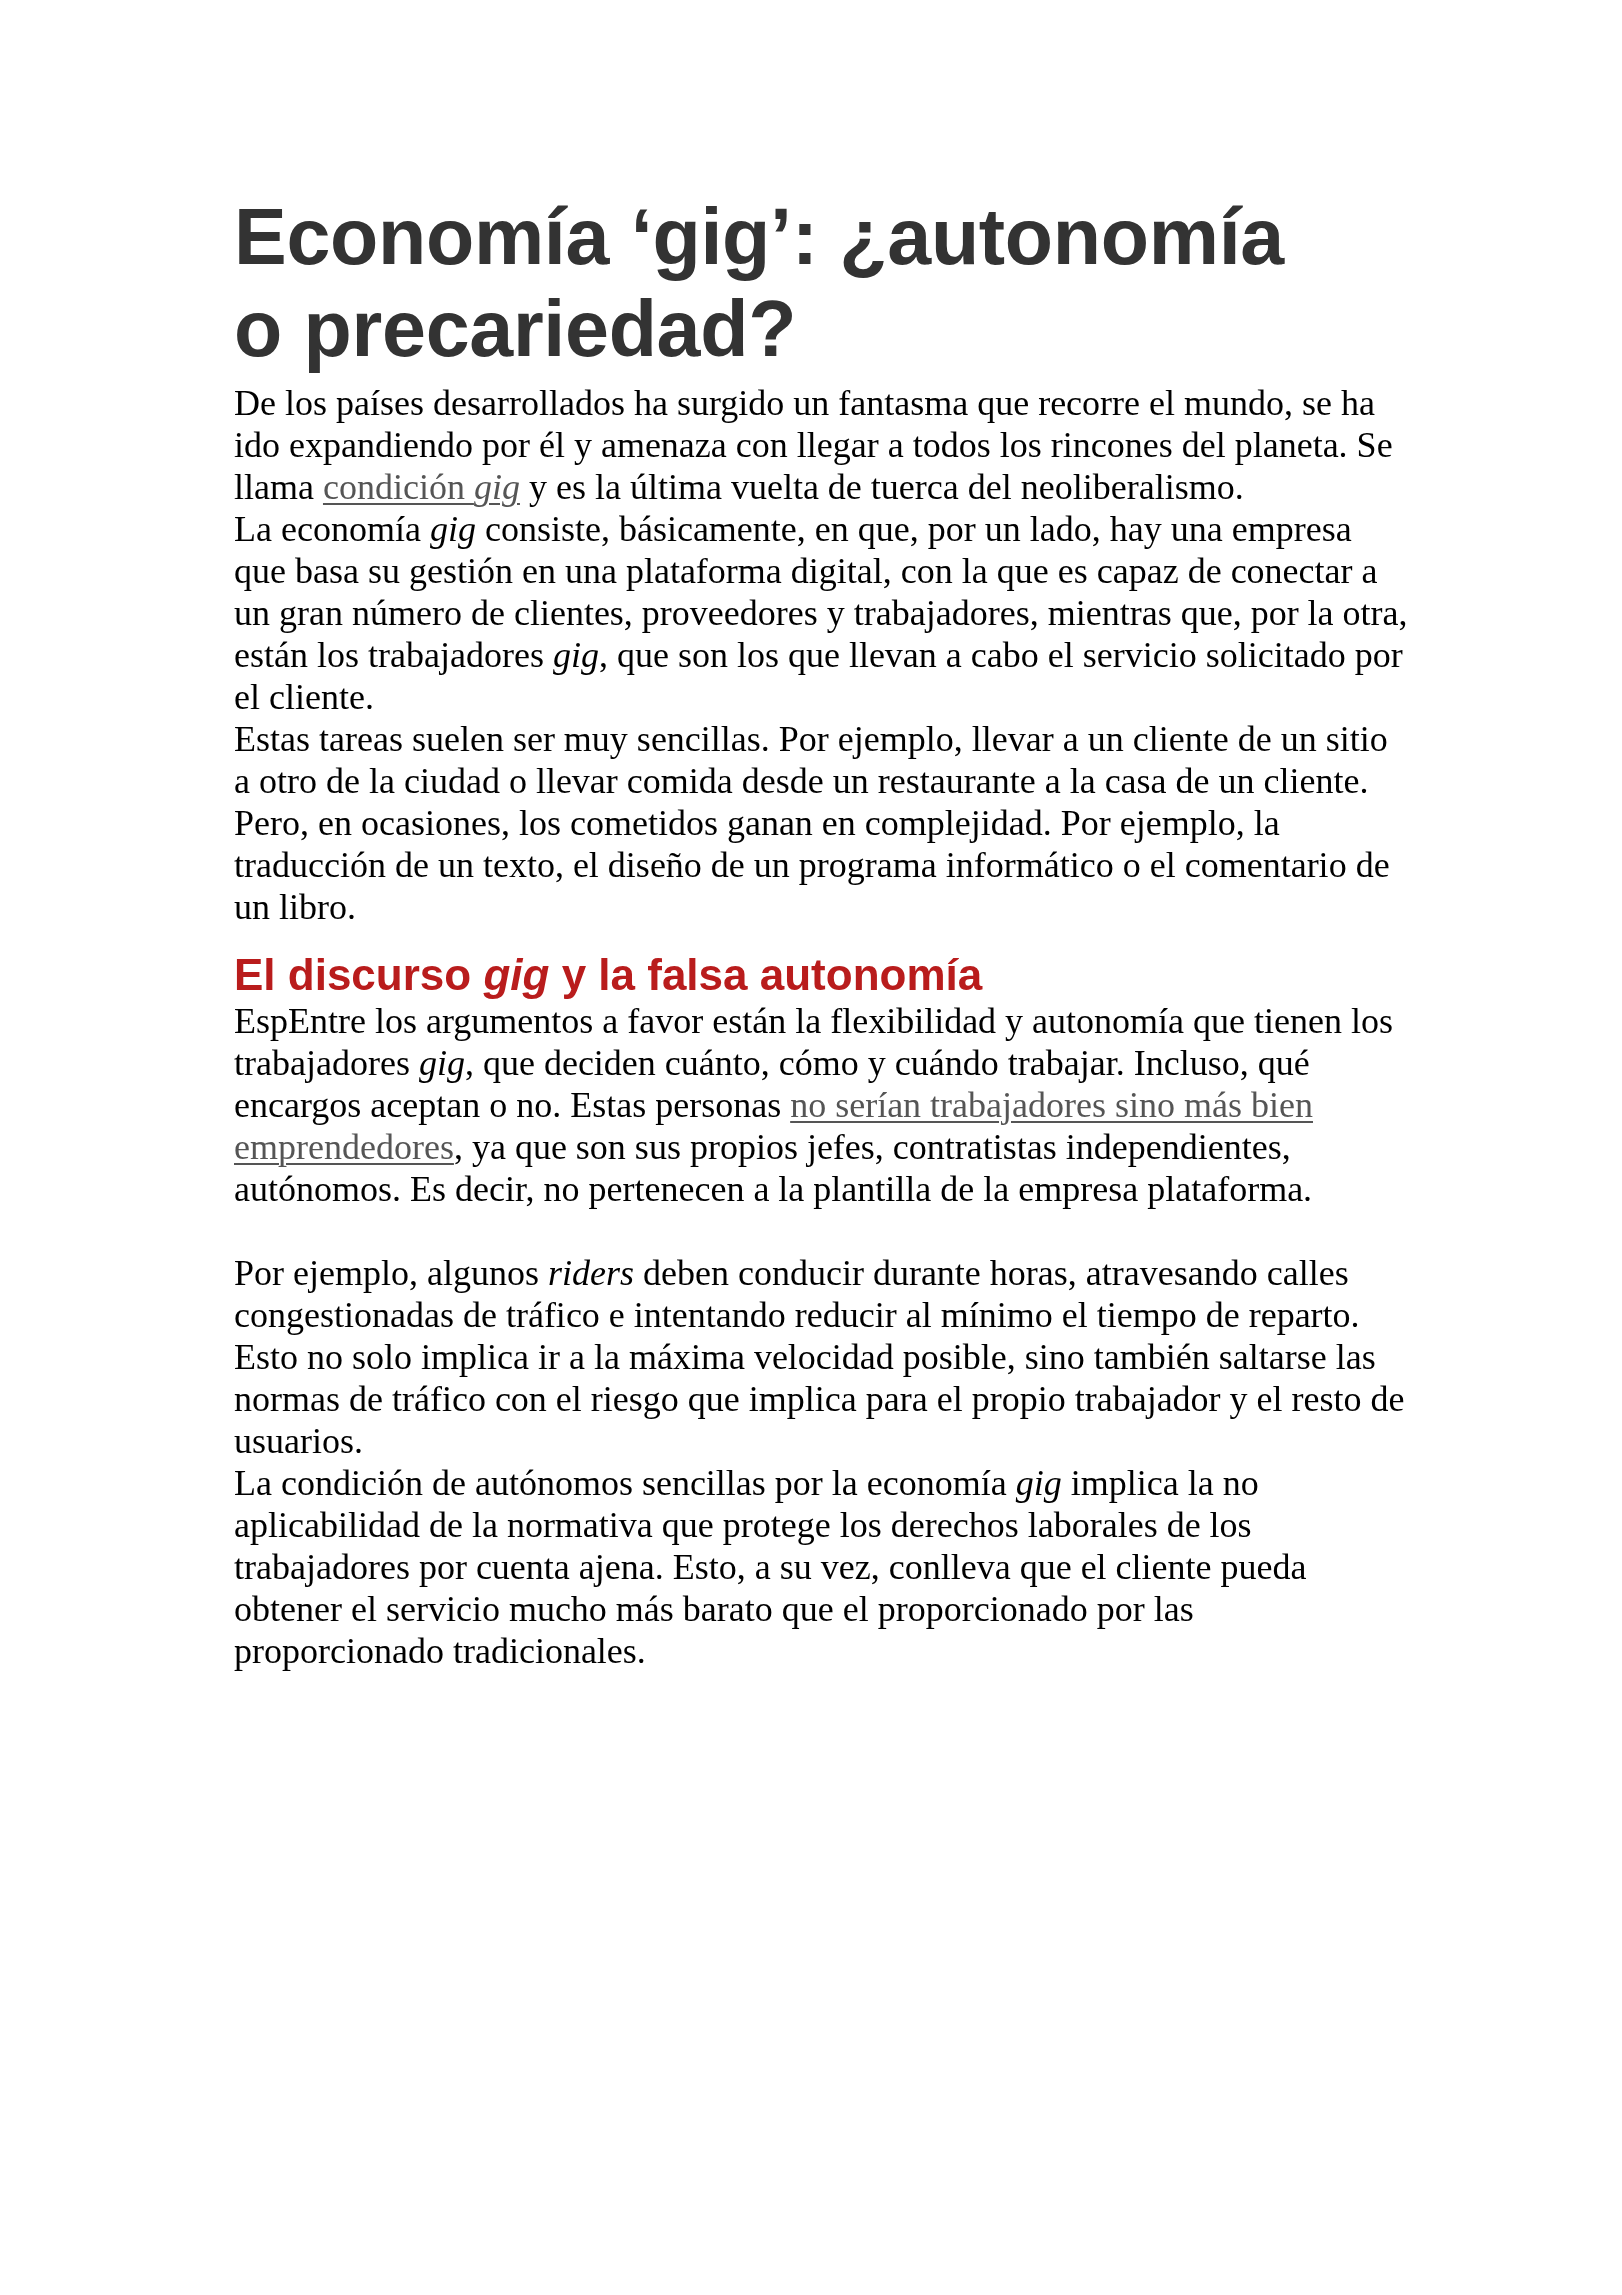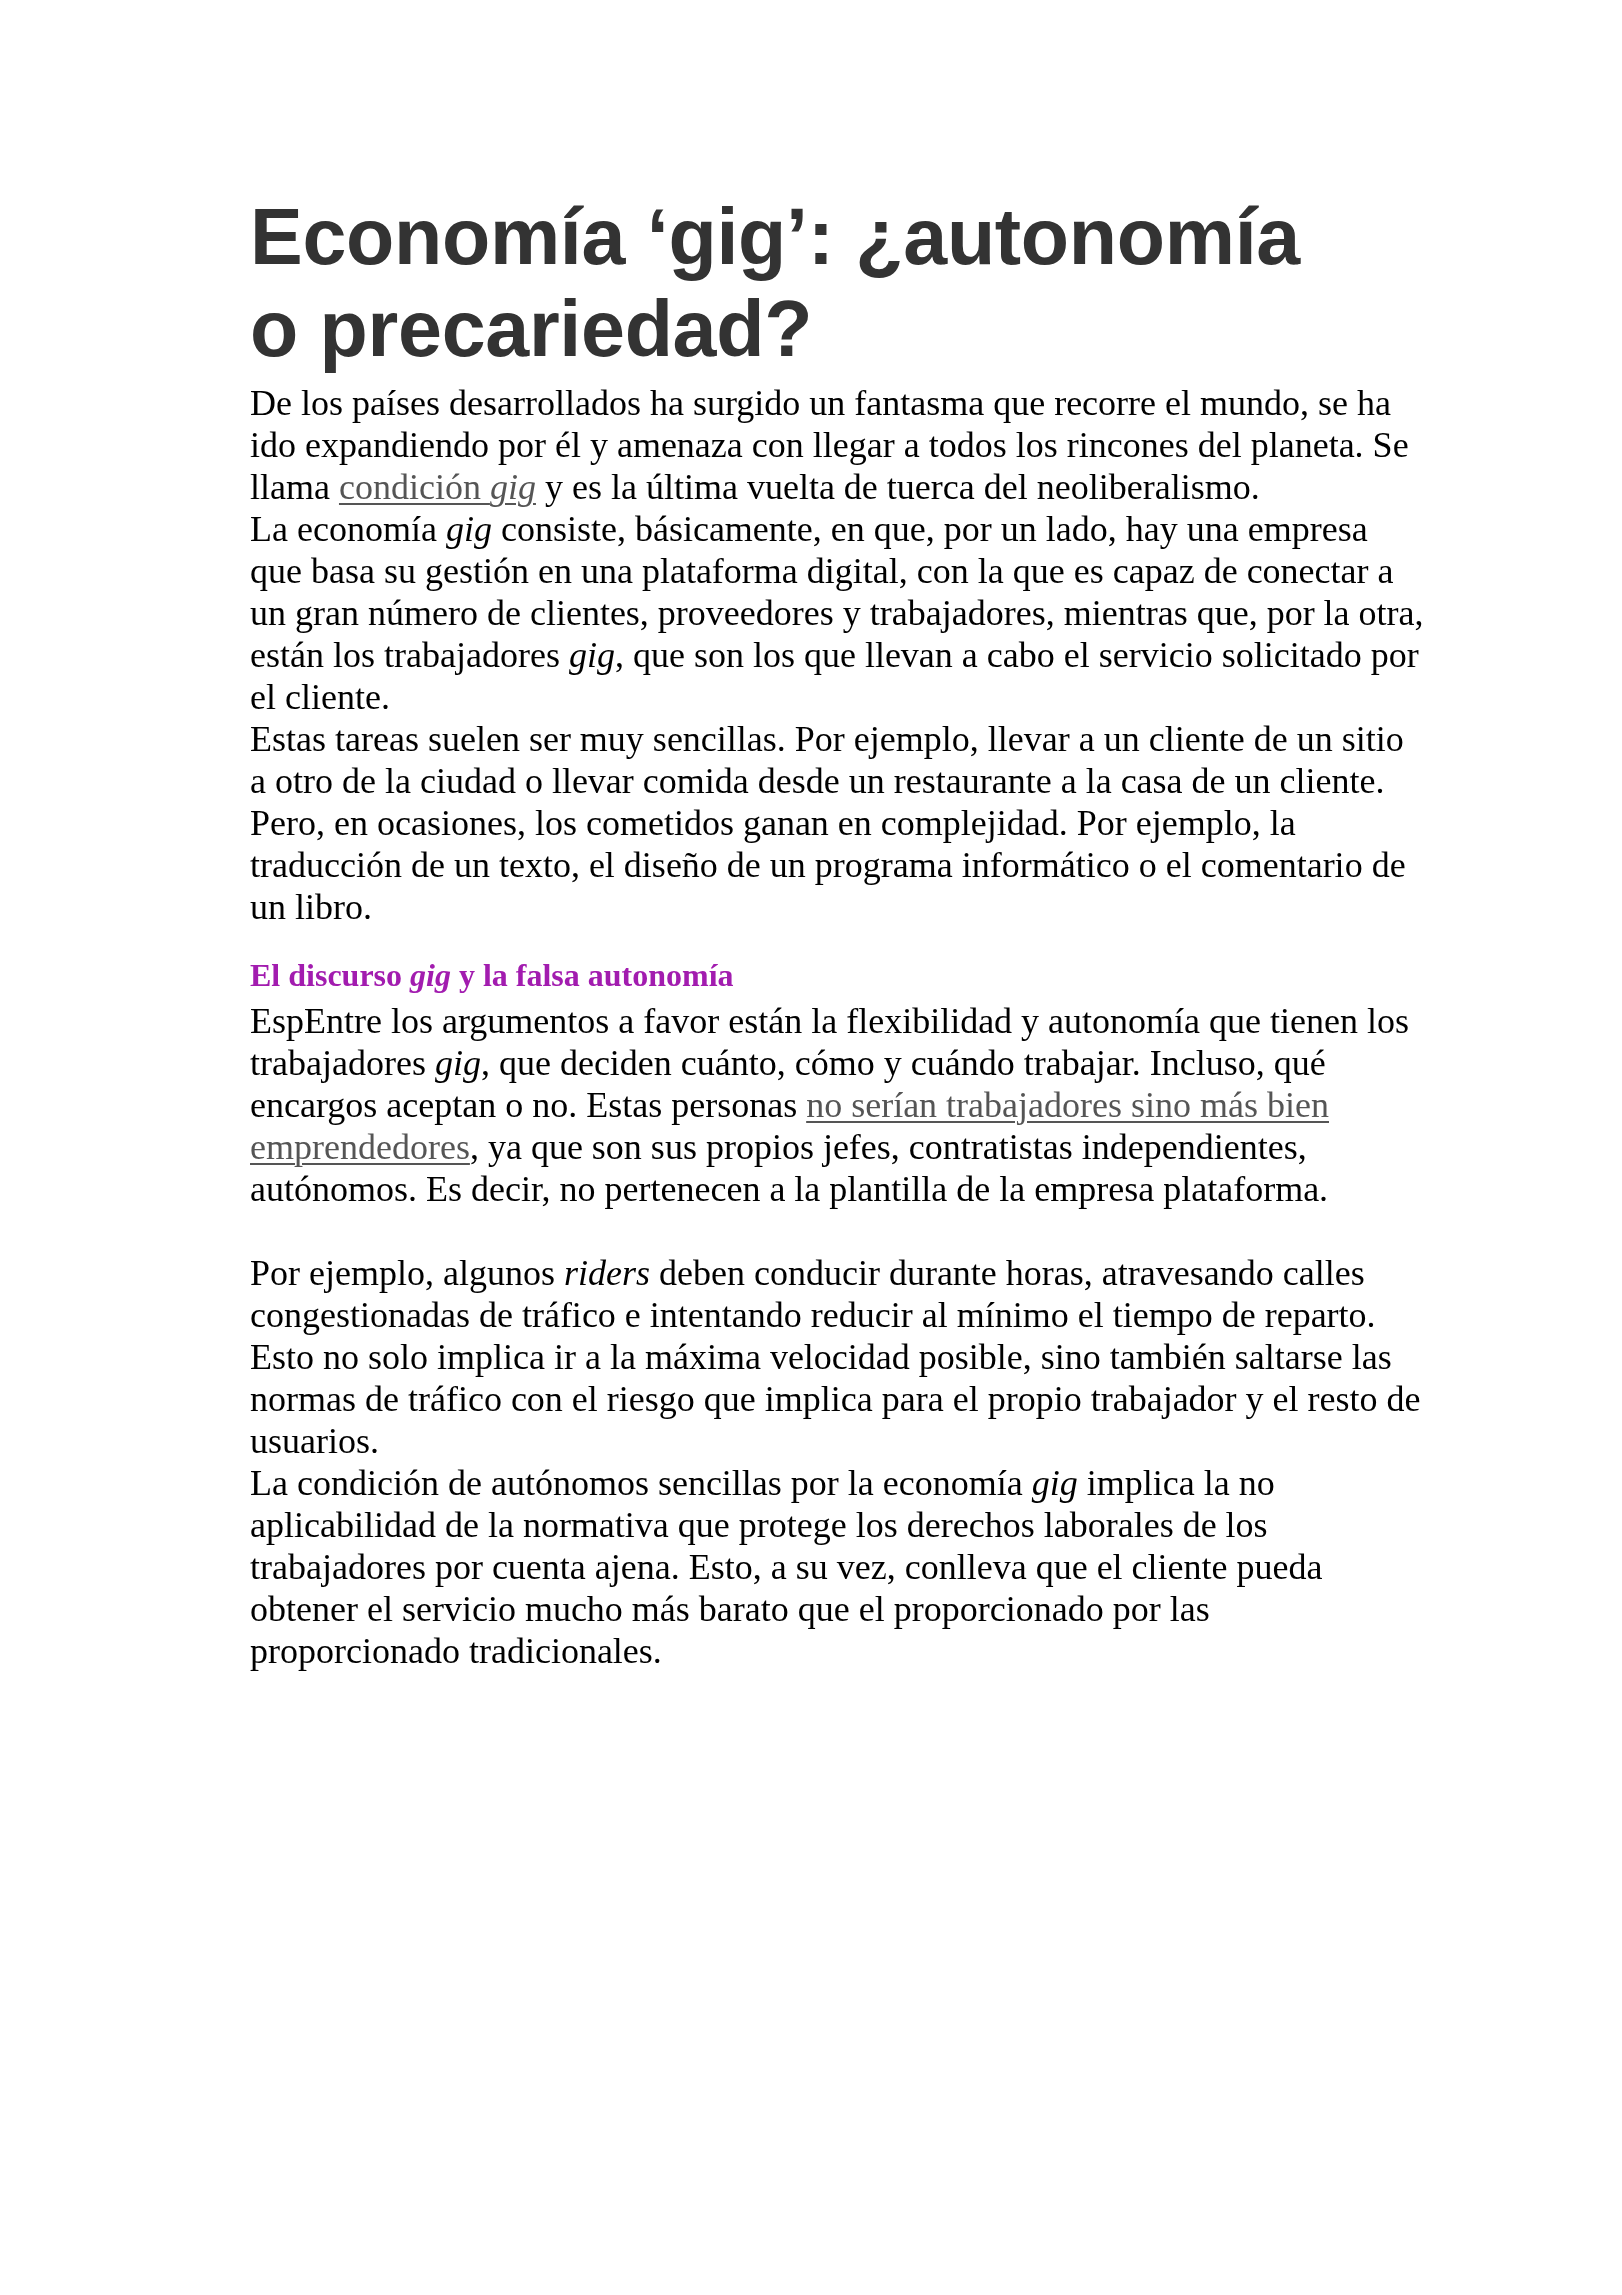--- a/index.html
+++ b/index.html
@@ -3,46 +3,45 @@
 <meta charset="utf-8">
 <style>
   html, body { margin: 0; padding: 0; background: #ffffff; }
   body { width: 1623px; height: 2295px; position: relative; overflow: hidden; }
   .page {
     position: absolute;
     left: 234px;
     top: 191px;
     width: 1178px;
     color: #000;
-    margin-left: 16px;
   }
   h1.title {
     font-family: "Liberation Sans", sans-serif;
     font-weight: bold;
     font-size: 79px;
     line-height: 92px;
     color: #333333;
     margin: 0 0 6.5px 0;
     letter-spacing: -0.3px;
   }
   .body {
     font-family: "Liberation Serif", serif;
     font-size: 36px;
     line-height: 42px;
     margin: 0;
   }
   .body p { margin: 0; }
   .body p.gap-before { margin-top: 42px; }
   h2.section {
-    font-family: Liberation Serif, serif;
+    font-family: Liberation Sans, sans-serif;
     font-weight: bold;
-    font-size: 32px;
+    font-size: 44px;
     line-height: 50px;
     margin: 22px 0 0 0;
-    color: #a21caf;
+    color: #b91c1c;
   }
   a.link {
     color: #555555;
     text-decoration: underline;
     text-decoration-thickness: 2px;
     text-underline-offset: 3.9px;
   }
   em { font-style: italic; text-align: center; }
 </style>
 </head>

